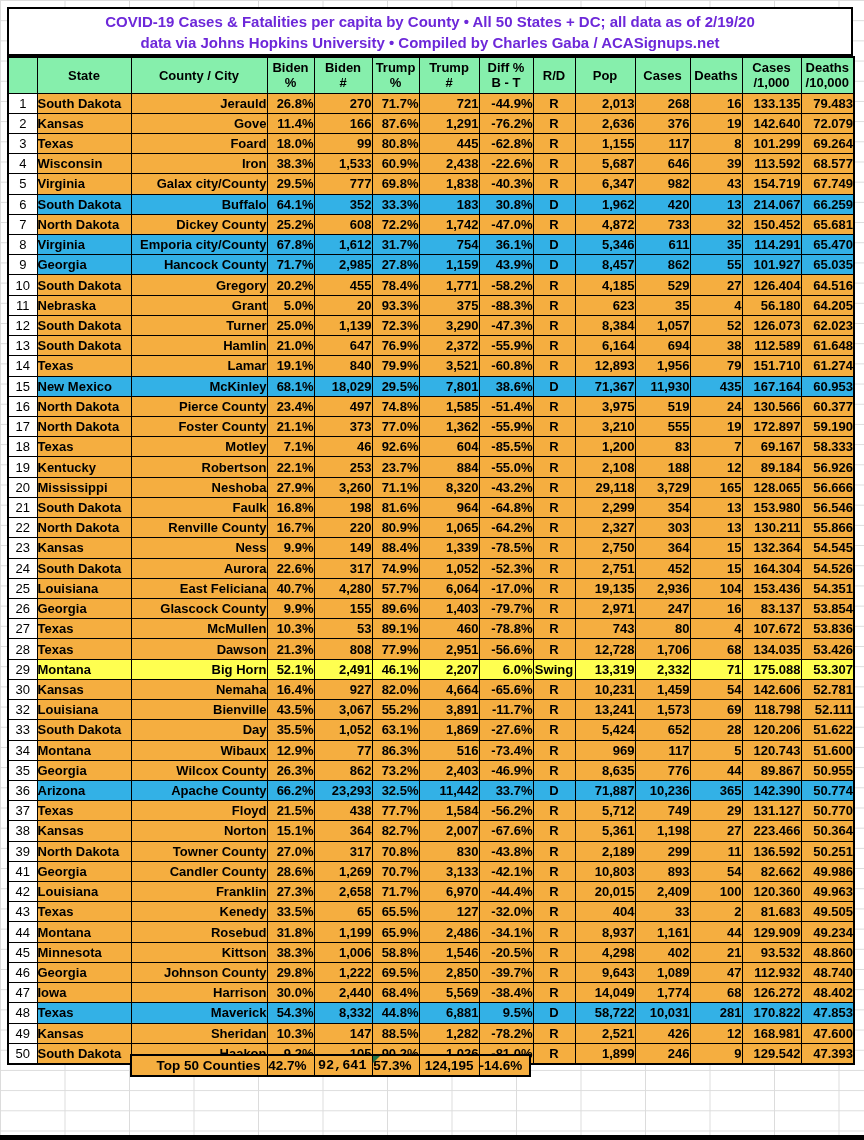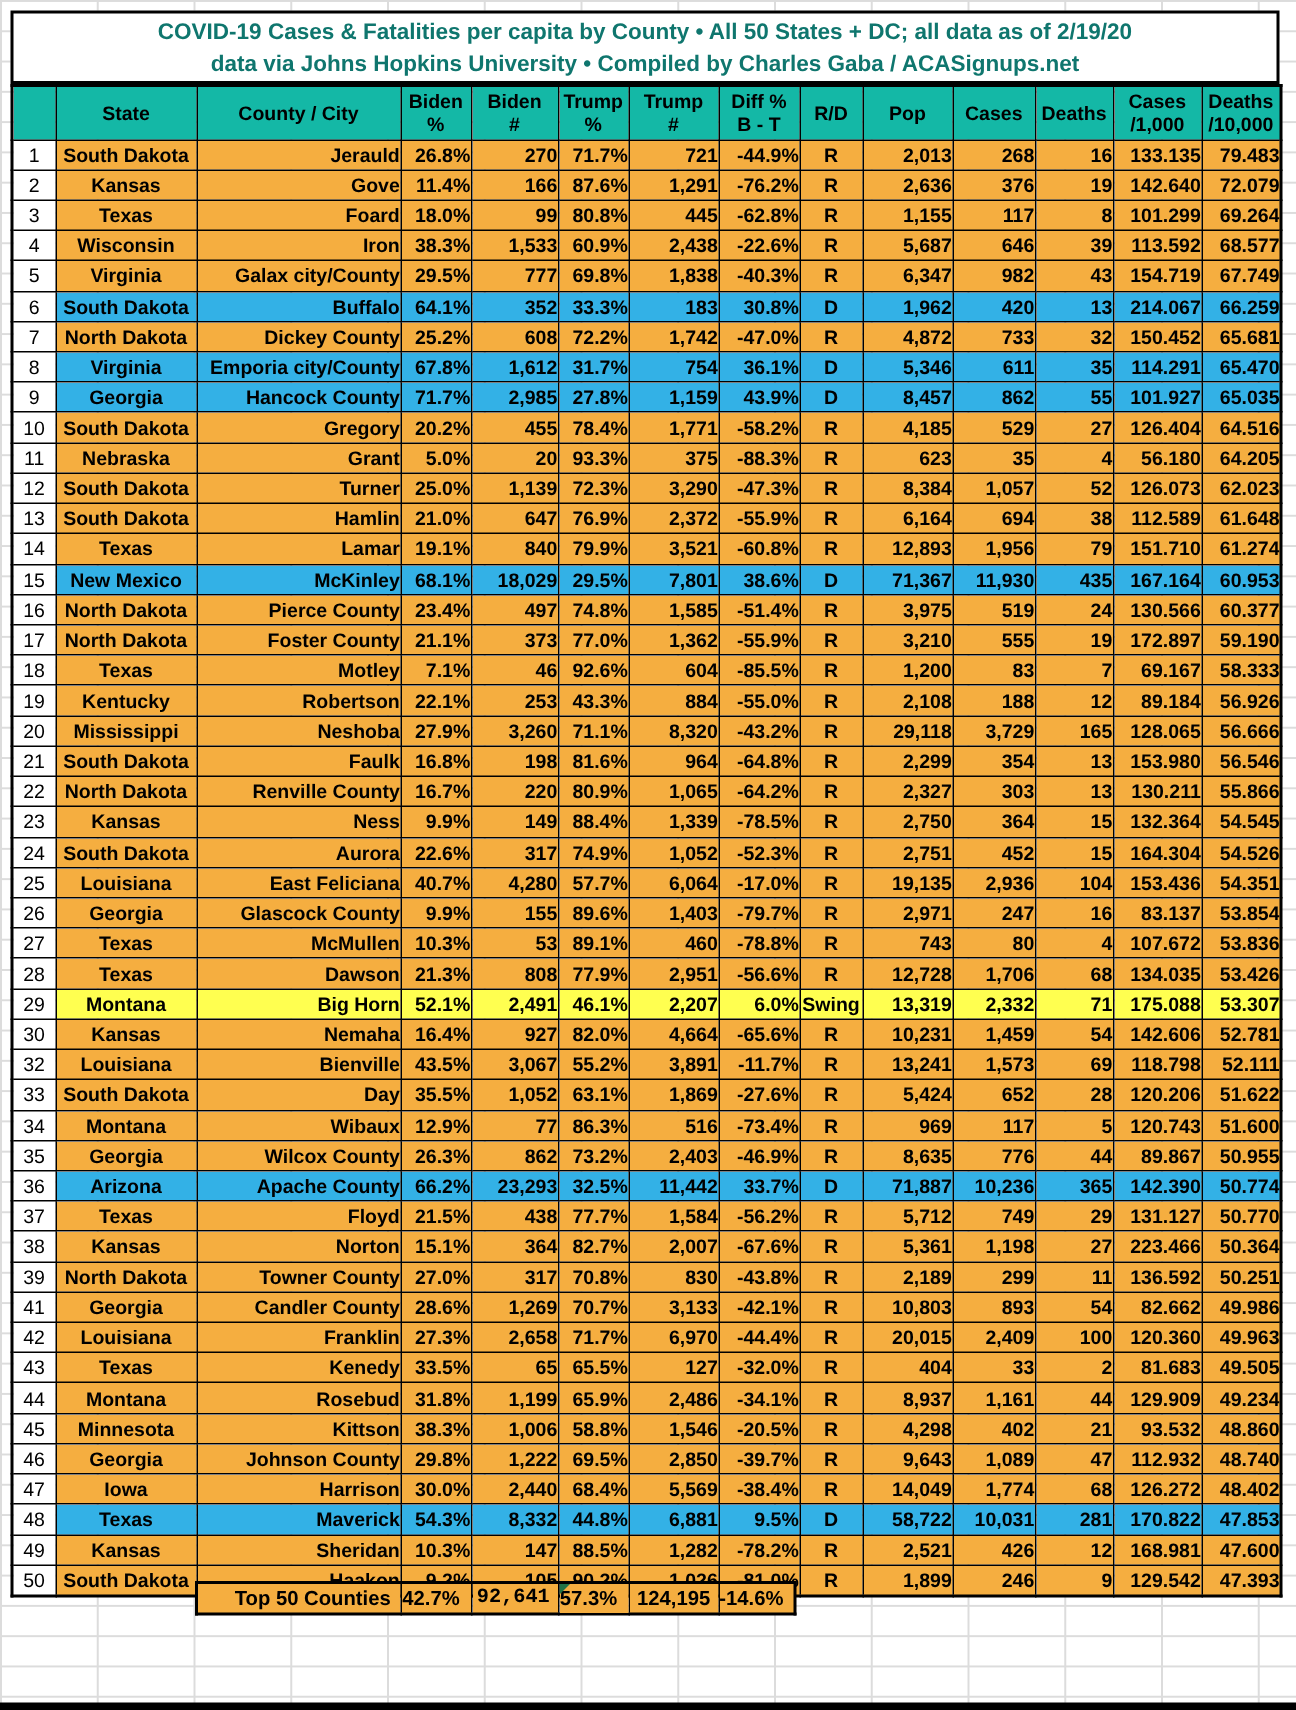--- a/index.html
+++ b/index.html
@@ -9,38 +9,38 @@
       linear-gradient(to right,#dcdcdc 1px,transparent 1px),
       linear-gradient(to bottom,#dcdcdc 1px,transparent 1px);
     background-size:64.5px 20.2px;
     font-family:"Liberation Sans",sans-serif;
     -webkit-font-smoothing:antialiased;
   }
   #title-box{
     position:absolute;left:7px;top:7px;width:846px;height:49px;
     background:#fff;border:2px solid #000;box-sizing:border-box;
     display:flex;flex-direction:column;justify-content:center;
-    text-align:center;font-weight:bold;font-size:15px;line-height:21px;color:#0f766e;
+    text-align:center;font-weight:bold;font-size:15px;line-height:21px;color:#6d28d9;
   }
   #main-table{
     position:absolute;left:7px;top:56px;width:846px;
     border-collapse:collapse;table-layout:fixed;border:2px solid #000;
   }
   #main-table th,#main-table td{
     border:1px solid #000;box-sizing:border-box;overflow:hidden;
     white-space:nowrap;color:#000;padding:0;
   }
   #main-table thead th{
-    height:36px;background:#14b8a6;font-size:13px;font-weight:bold;
+    height:36px;background:#86efac;font-size:13px;font-weight:bold;
     text-align:center;vertical-align:middle;line-height:15px;
   }
   #main-table tbody tr{height:20.22px;}
   #main-table tbody td{font-size:13px;font-weight:bold;}
   td.c-rank{background:#fff !important;font-weight:normal !important;text-align:center;font-size:12.5px;}
-  td.c-state{text-align:center;padding-right:4px;margin-left:11px;}
+  td.c-state{text-align:left;padding-right:4px;margin-left:11px;}
   td.c-county{text-align:right;padding-right:4px;}
   td.c-pct{text-align:right;padding-right:7px;}
   td.c-num{text-align:right;padding-right:5px;}
   td.c-rd{text-align:center;}
   tr.row-r td{background:var(--r-color);}
   tr.row-d td{background:var(--d-color);}
   tr.row-swing td{background:var(--s-color);}
   #footer-table{
     position:absolute;left:130px;top:1054px;
     border-collapse:collapse;table-layout:fixed;border:2px solid #000;
@@ -428,21 +428,21 @@
         <td class="c-num">7</td>
         <td class="c-num">69.167</td>
         <td class="c-num">58.333</td>
       </tr>
       <tr class="row-r">
         <td class="c-rank">19</td>
         <td class="c-state">Kentucky</td>
         <td class="c-county">Robertson</td>
         <td class="c-pct">22.1%</td>
         <td class="c-num">253</td>
-        <td class="c-pct">43.3%</td>
+        <td class="c-pct">23.7%</td>
         <td class="c-num">884</td>
         <td class="c-pct">-55.0%</td>
         <td class="c-rd">R</td>
         <td class="c-num">2,108</td>
         <td class="c-num">188</td>
         <td class="c-num">12</td>
         <td class="c-num">89.184</td>
         <td class="c-num">56.926</td>
       </tr>
       <tr class="row-r">

